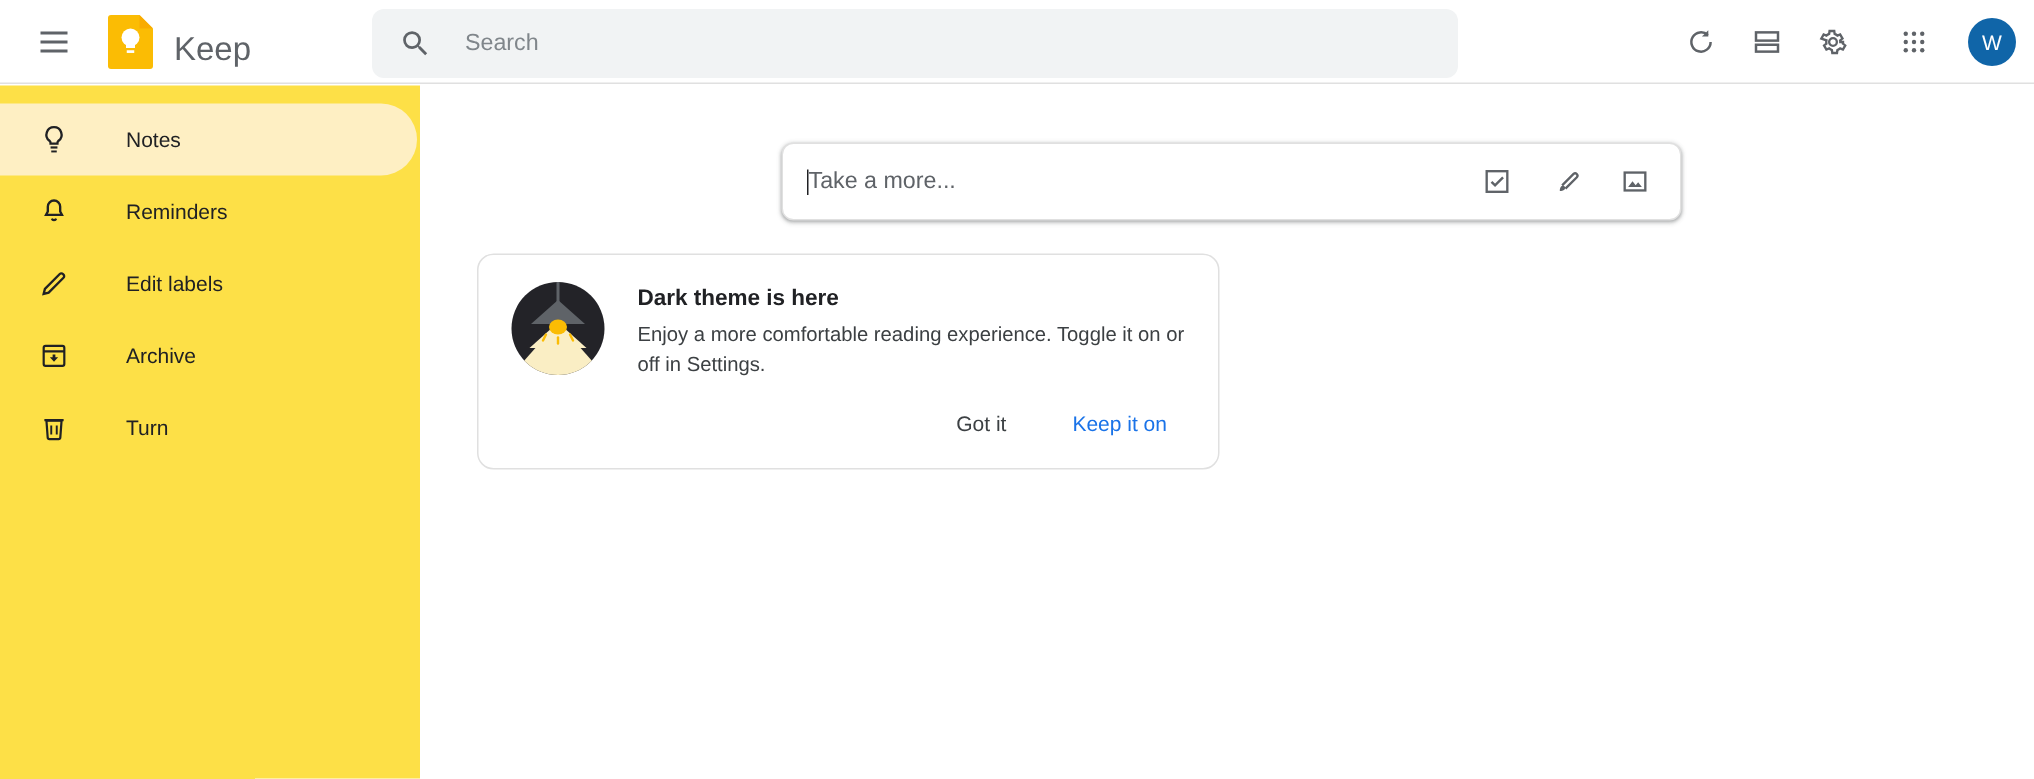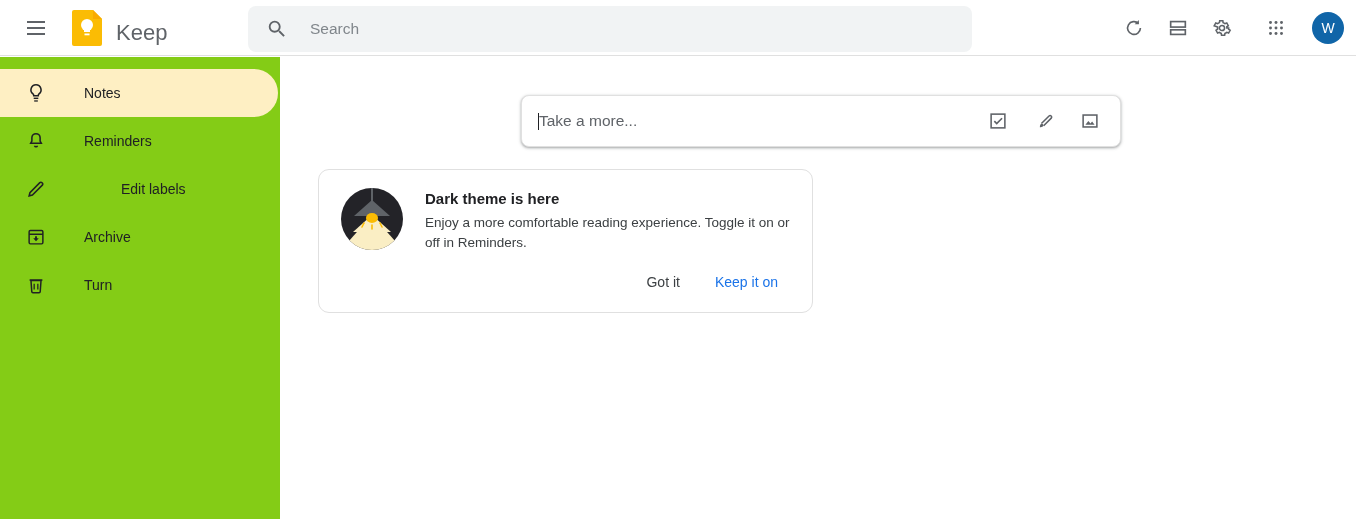--- a/index.html
+++ b/index.html
@@ -107,21 +107,21 @@
     cursor: pointer;
     font-family: "Liberation Sans", sans-serif;
   }
 
   
   .sidebar {
     position: absolute;
     top: 57px; left: 0;
     width: 280px;
     height: 462px;
-    background: #84cc16;
+    background: #fde047;
     padding-top: 12px;
   }
   .nav-item {
     position: relative;
     height: 48px;
     display: flex;
     align-items: center;
     border-top-right-radius: 24px;
     border-bottom-right-radius: 24px;
     cursor: pointer;
@@ -219,21 +219,21 @@
     font-size: 13.5px;
     color: #3c4043;
     line-height: 20px;
     max-width: 376px;
   }
   .card-actions {
     position: absolute;
     right: 22px; bottom: 14px;
     display: flex;
     align-items: center;
-    gap: 11px;
+    gap: 20px;
   }
   .card-btn {
     font-size: 14px;
     padding: 8px 12px;
     border-radius: 4px;
     cursor: pointer;
     background: transparent;
     border: none;
     font-family: "Liberation Sans", sans-serif;
   }
@@ -326,21 +326,21 @@
   <div class="nav-item" style="width:278px;">
     <span class="nav-icon">
       <svg width="22" height="22" viewBox="0 0 24 24">
         <path fill="none" stroke="#202124" stroke-width="1.7" d="M12 4a4.5 4.5 0 0 1 4.5 4.5v3.5l1.3 2.5H6.2l1.3-2.5V8.5A4.5 4.5 0 0 1 12 4z"></path>
         <path fill="none" stroke="#202124" stroke-width="1.6" d="M10.4 17.2a1.7 1.7 0 0 0 3.2 0"></path>
       </svg>
     </span>
     <span class="nav-label">Reminders</span>
   </div>
 
-  <div class="nav-item" style="width:278px;gap:37px;">
+  <div class="nav-item" style="width:278px;">
     <span class="nav-icon">
       <svg width="22" height="22" viewBox="0 0 24 24">
         <path fill="none" stroke="#202124" stroke-width="1.7" d="M4.5 19.5l.9-3.6L16.2 5.1a1.6 1.6 0 0 1 2.3 0l.4.4a1.6 1.6 0 0 1 0 2.3L8.1 18.6l-3.6.9z"></path>
       </svg>
     </span>
     <span class="nav-label">Edit labels</span>
   </div>
 
   <div class="nav-item" style="width:278px;">
     <span class="nav-icon">
@@ -406,21 +406,21 @@
           <g stroke="#fbbc04" stroke-width="1.6" stroke-linecap="round">
             <line x1="31" y1="37" x2="31" y2="41"></line>
             <line x1="23" y1="35" x2="21" y2="39"></line>
             <line x1="39" y1="35" x2="41" y2="39"></line>
           </g>
         </svg>
       </div>
 
       <div class="card-text">
         <div class="card-title">Dark theme is here</div>
-        <div class="card-body">Enjoy a more comfortable reading experience. Toggle it on or off in Reminders.</div>
+        <div class="card-body">Enjoy a more comfortable reading experience. Toggle it on or off in Settings.</div>
       </div>
     </div>
 
     <div class="card-actions">
       <button class="card-btn secondary">Got it</button>
       <button class="card-btn primary">Keep it on</button>
     </div>
   </div>
 </div>
 

